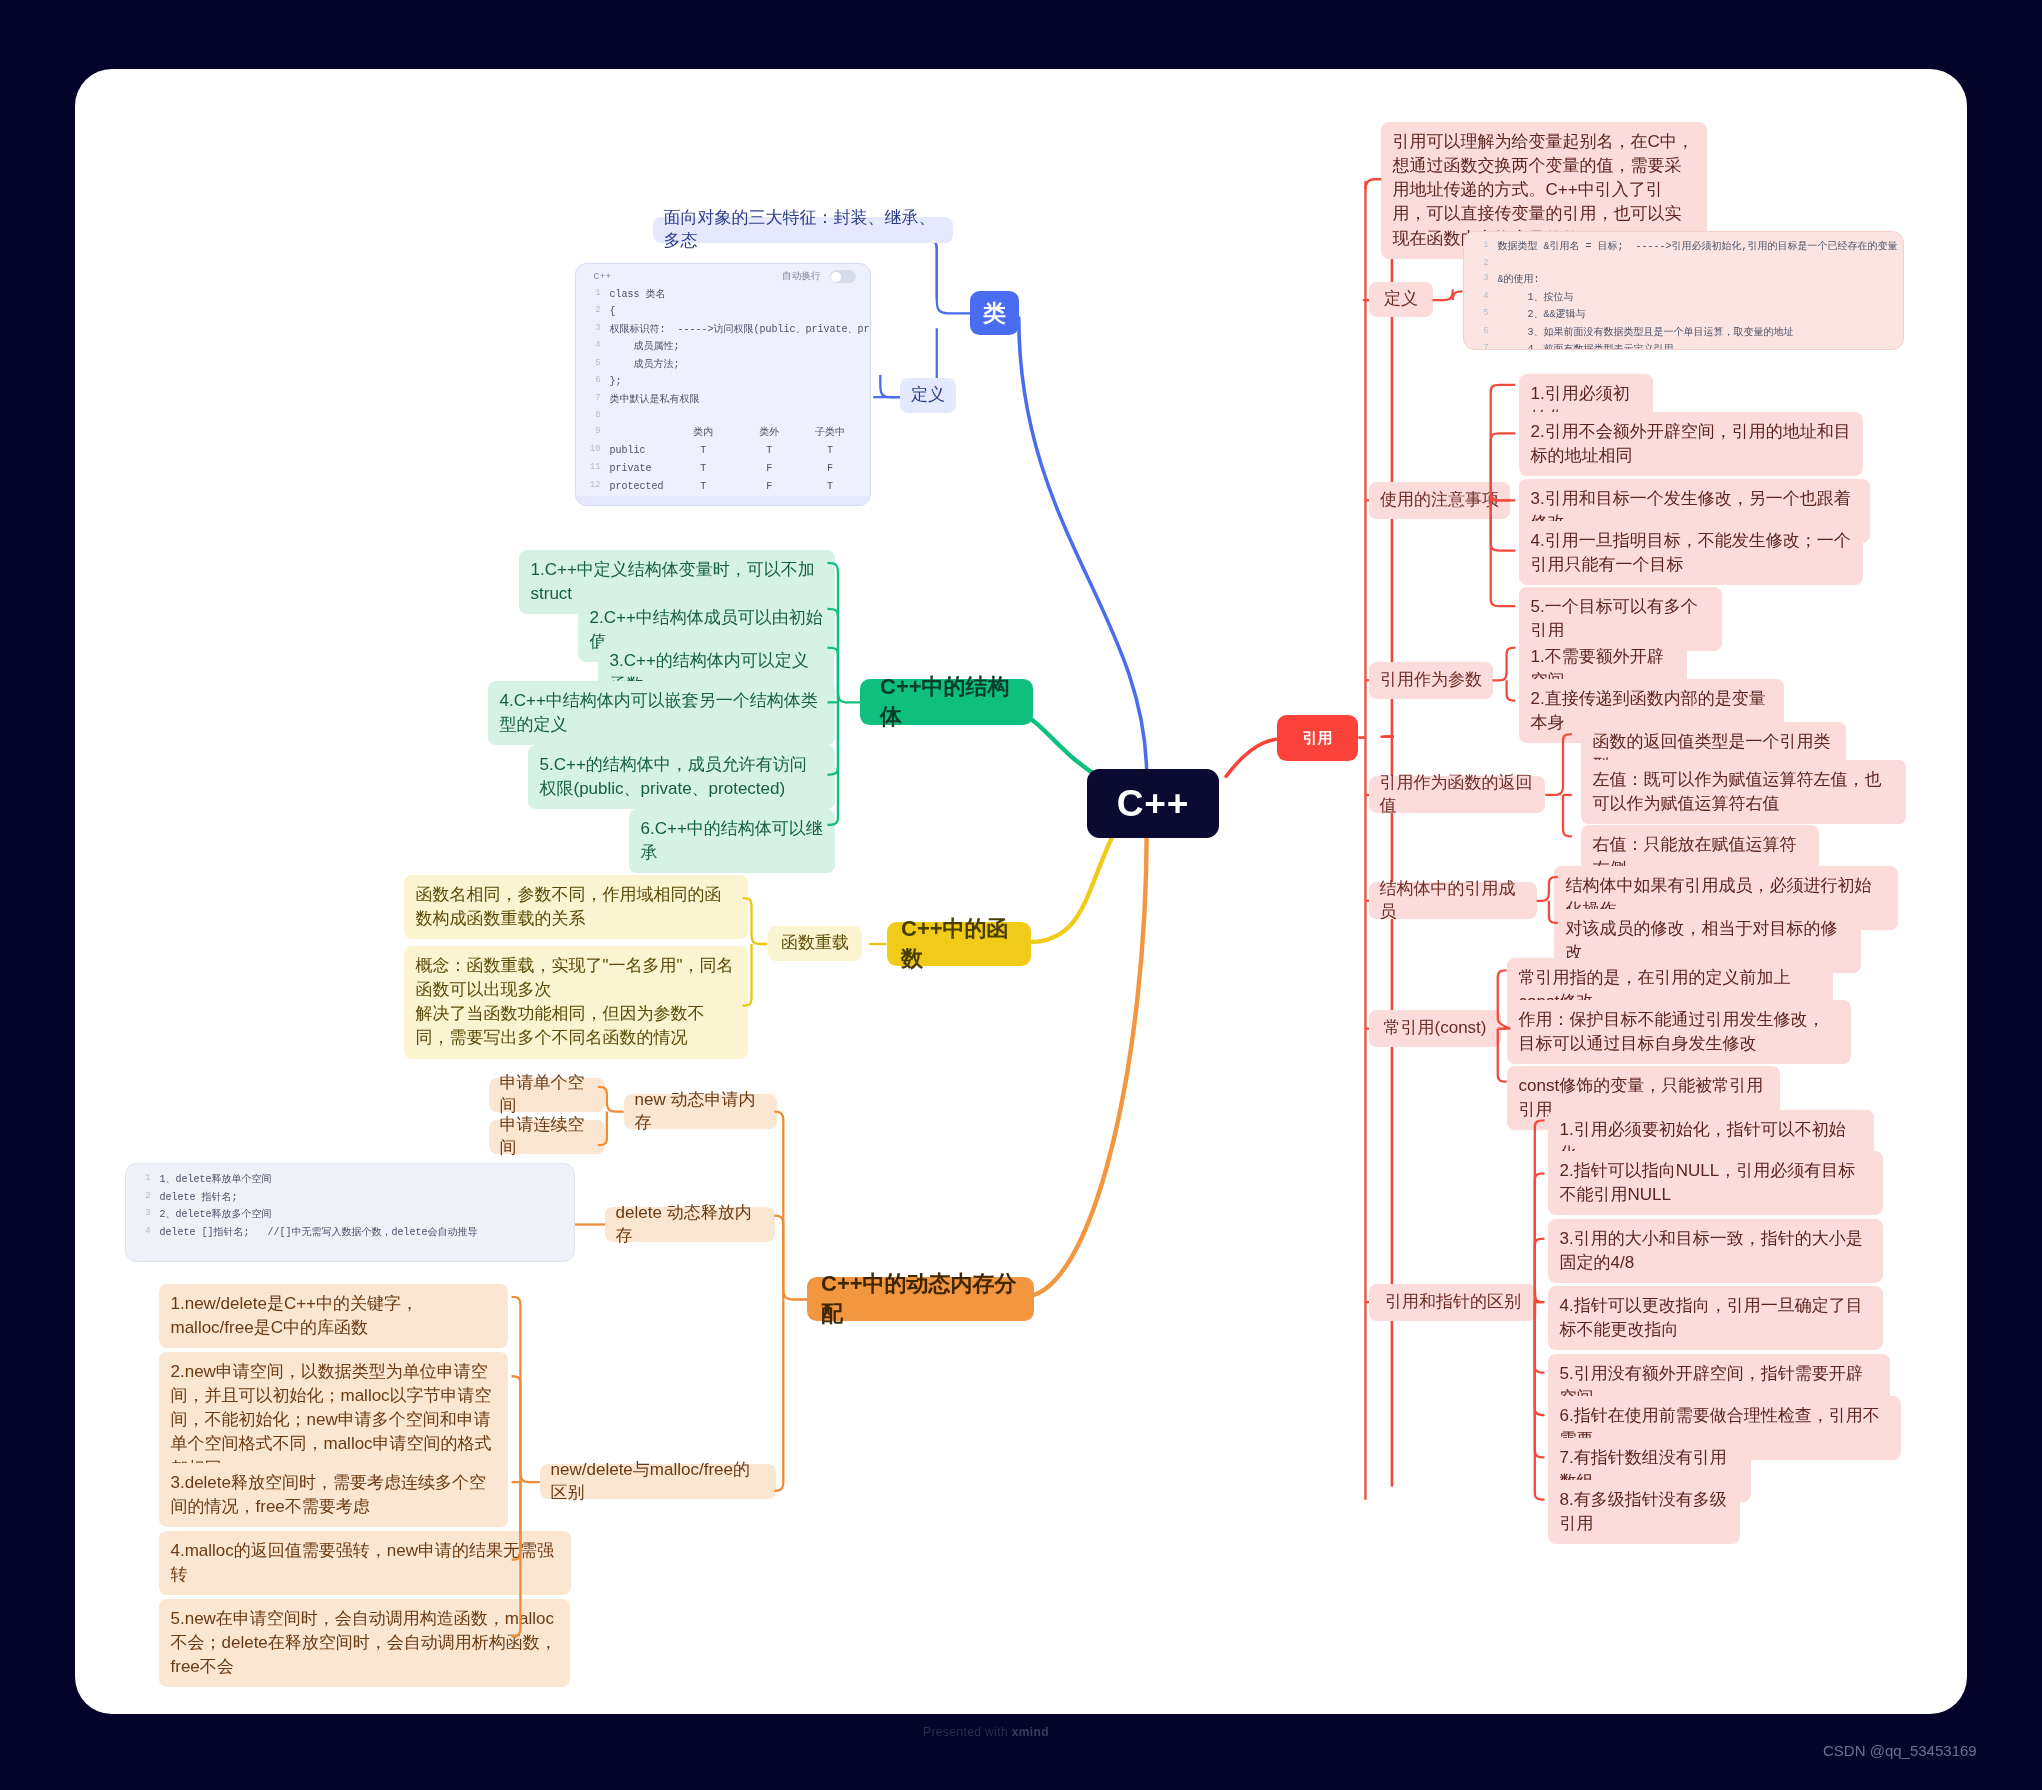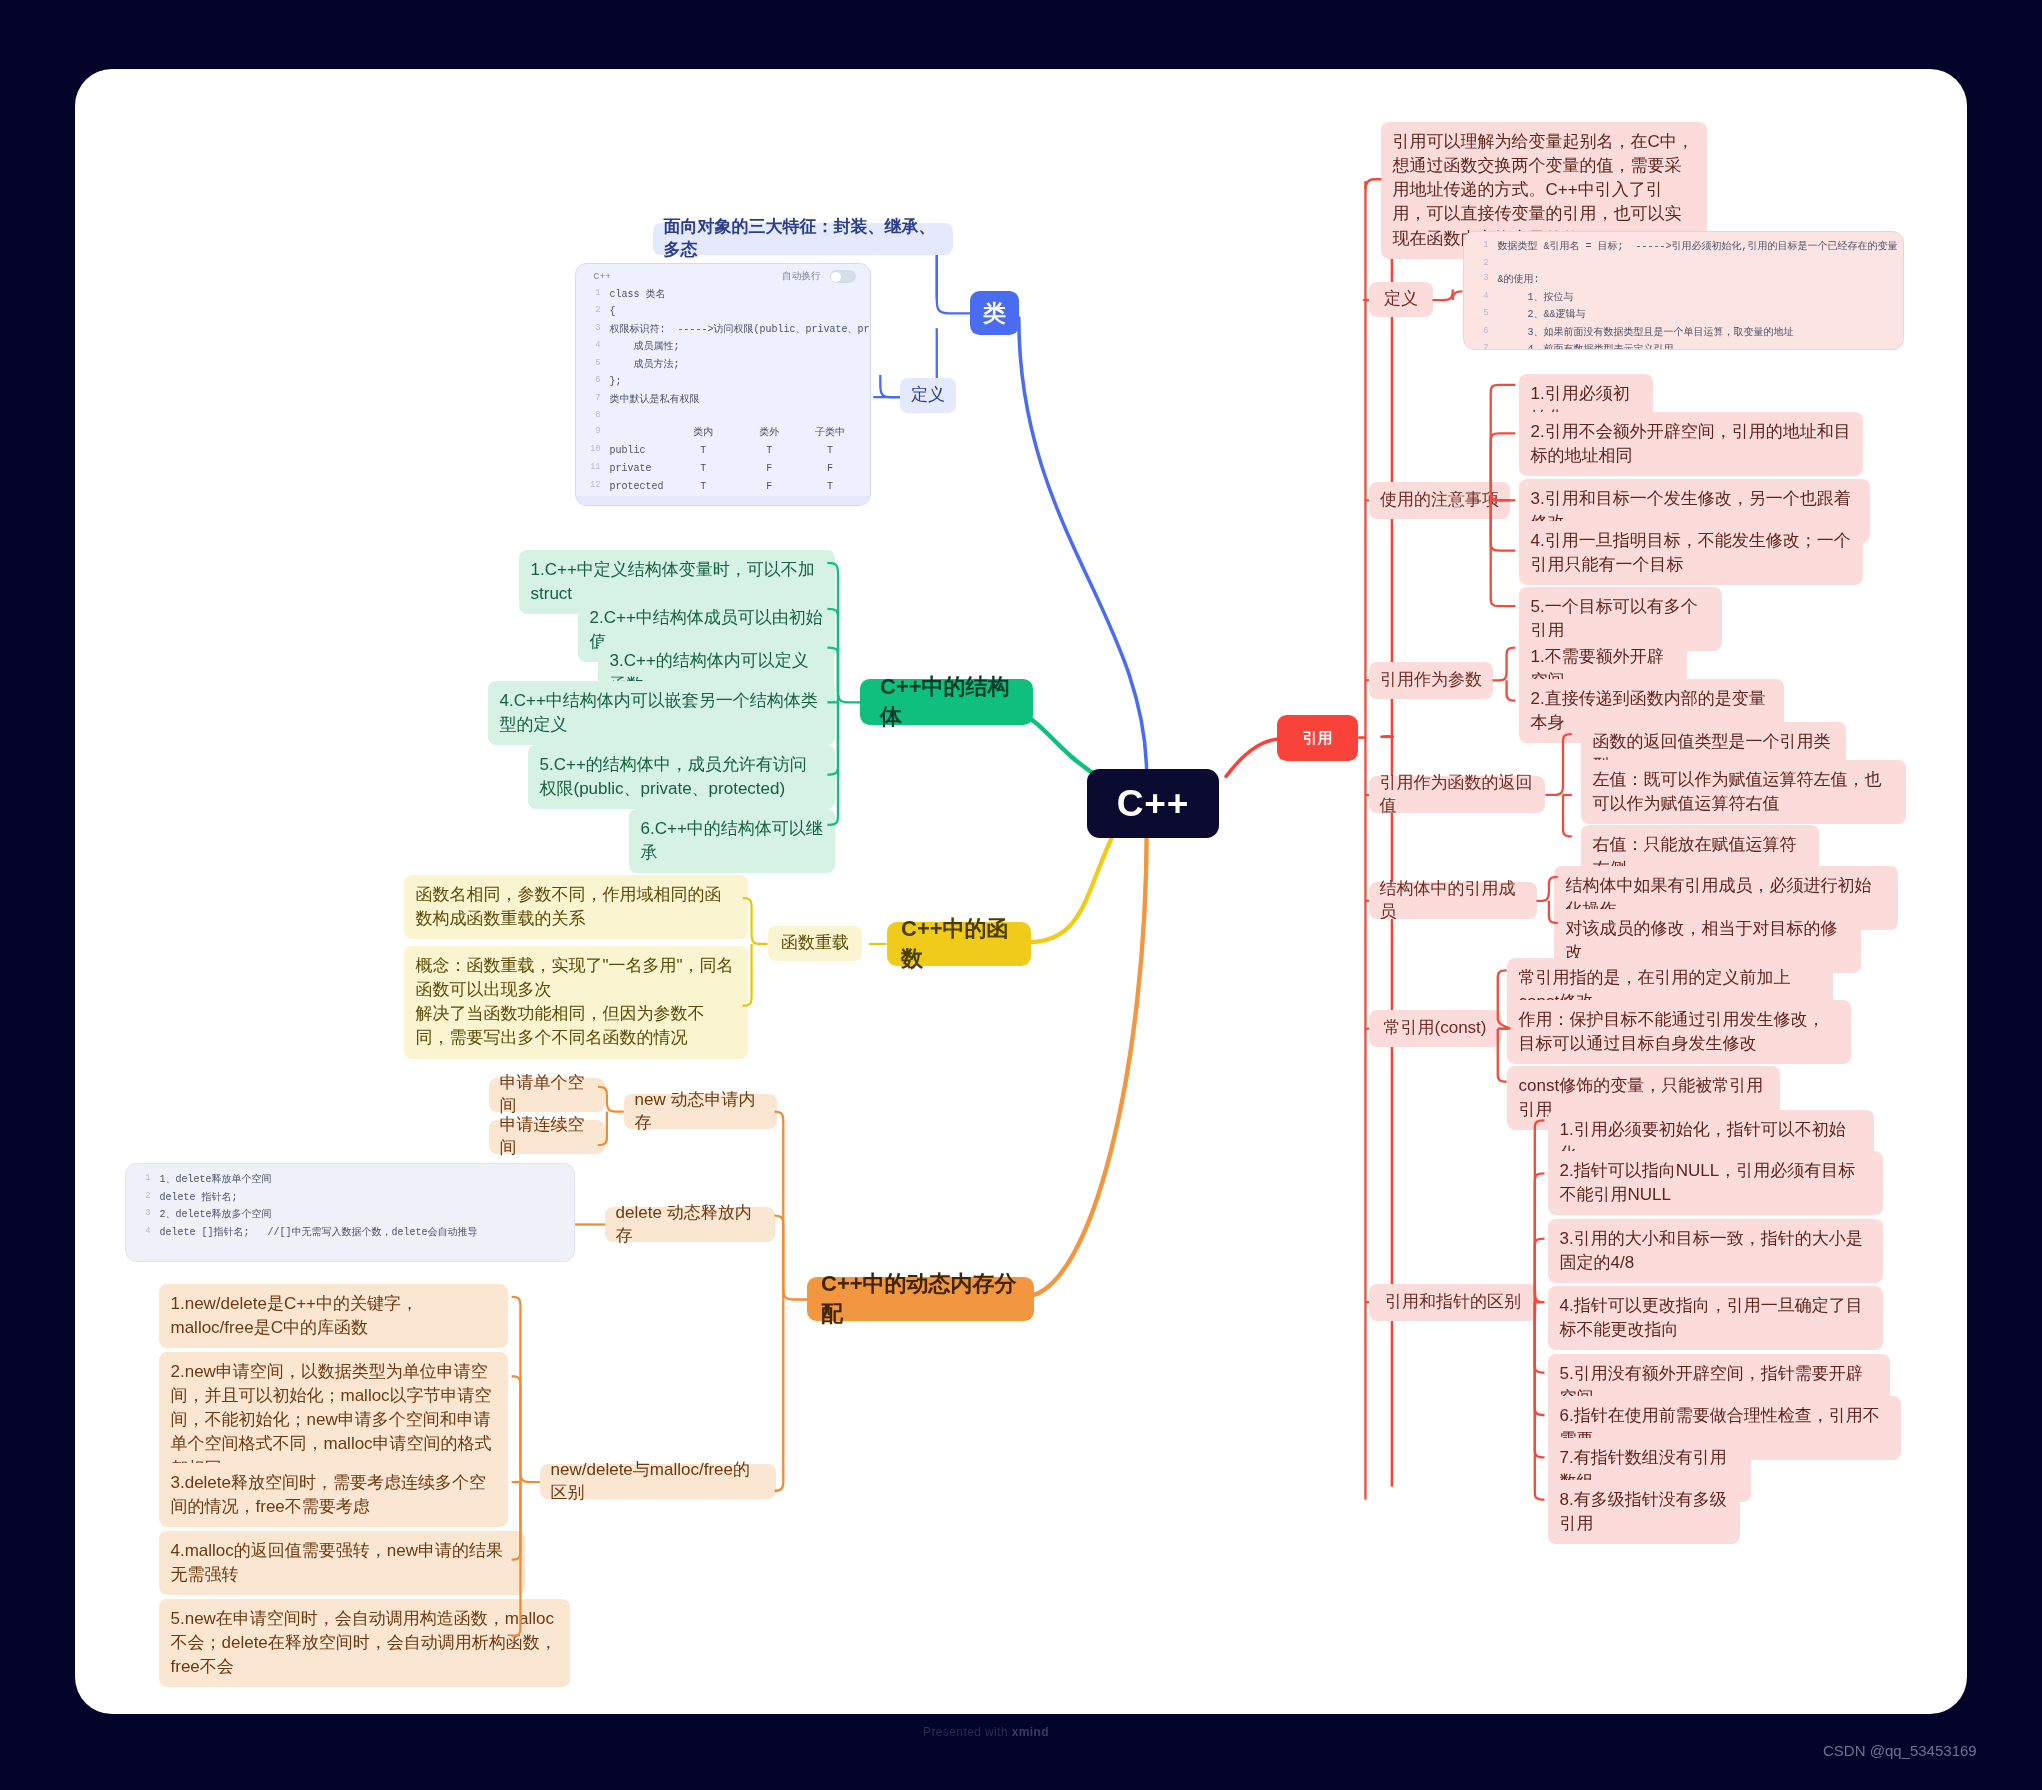--- a/index.html
+++ b/index.html
@@ -176,21 +176,21 @@
 
   <g fill="none" stroke="#f05a4f" stroke-width="2.4">
     <path d="M1560,340 L1545,340"></path>
   </g>
 </svg>
 
 <div class="node root" style="left:1087px;top:769px;width:132px;height:69px;">C++</div>
 
 <div class="node main-pill cls" style="left:970px;top:291px;width:49px;height:44px;">类</div>
 
-<div class="node sub blue" style="left:653px;top:223px;width:300px;height:32px;font-weight:bold;">面向对象的三大特征：封装、继承、多态</div>
+<div class="node sub blue" style="left:653px;top:217px;width:300px;height:26px;">面向对象的三大特征：封装、继承、多态</div>
 
 <div class="node sub blue" style="left:900px;top:378px;width:56px;height:35px;justify-content:center;">定义</div>
 
 <div class="node code-card blue" style="left:575px;top:263px;width:296px;height:243px;">
   <div class="code-head">
     <span>C++</span>
     <span style="display:flex;align-items:center;">
       <span>自动换行</span>
       <span class="toggle"></span>
     </span>
@@ -277,21 +277,21 @@
 <div class="node sub orange" style="left:624px;top:1094px;width:153px;height:35px;">new 动态申请内存</div>
 <div class="node sub orange" style="left:605px;top:1207px;width:170px;height:35px;">delete  动态释放内存</div>
 <div class="node sub orange" style="left:540px;top:1464px;width:236px;height:35px;">new/delete与malloc/free的区别</div>
 
 <div class="node sub orange" style="left:489px;top:1078px;width:116px;height:34px;">申请单个空间</div>
 <div class="node sub orange" style="left:489px;top:1120px;width:116px;height:34px;">申请连续空间</div>
 
 <div class="node leaf orange" style="left:159px;top:1284px;width:349px;">1.new/delete是C++中的关键字，malloc/free是C中的库函数</div>
 <div class="node leaf orange" style="left:159px;top:1352px;width:349px;">2.new申请空间，以数据类型为单位申请空间，并且可以初始化；malloc以字节申请空间，不能初始化；new申请多个空间和申请单个空间格式不同，malloc申请空间的格式都相同</div>
 <div class="node leaf orange" style="left:159px;top:1463px;width:349px;">3.delete释放空间时，需要考虑连续多个空间的情况，free不需要考虑</div>
-<div class="node leaf orange" style="left:159px;top:1531px;width:366px;">4.malloc的返回值需要强转，new申请的结果无需强转</div>
+<div class="node leaf orange" style="left:159px;top:1531px;width:412px;">4.malloc的返回值需要强转，new申请的结果无需强转</div>
 <div class="node leaf orange" style="left:159px;top:1599px;width:411px;">5.new在申请空间时，会自动调用构造函数，malloc不会；delete在释放空间时，会自动调用析构函数，free不会</div>
 
 <div class="node code-card peach" style="left:125px;top:1163px;width:450px;height:99px;padding-top:7px;">
   <div class="code-line"><span class="ln">1</span><span class="ct">1、delete释放单个空间</span></div>
   <div class="code-line"><span class="ln">2</span><span class="ct">delete 指针名;</span></div>
   <div class="code-line"><span class="ln">3</span><span class="ct">2、delete释放多个空间</span></div>
   <div class="code-line"><span class="ln">4</span><span class="ct">delete []指针名;   //[]中无需写入数据个数，delete会自动推导</span></div>
 </div>
 
 <svg style="position:absolute;left:0;top:0;width:2042px;height:1791px;pointer-events:none;" viewBox="0 0 2315 2030" width="2042" height="1791">

